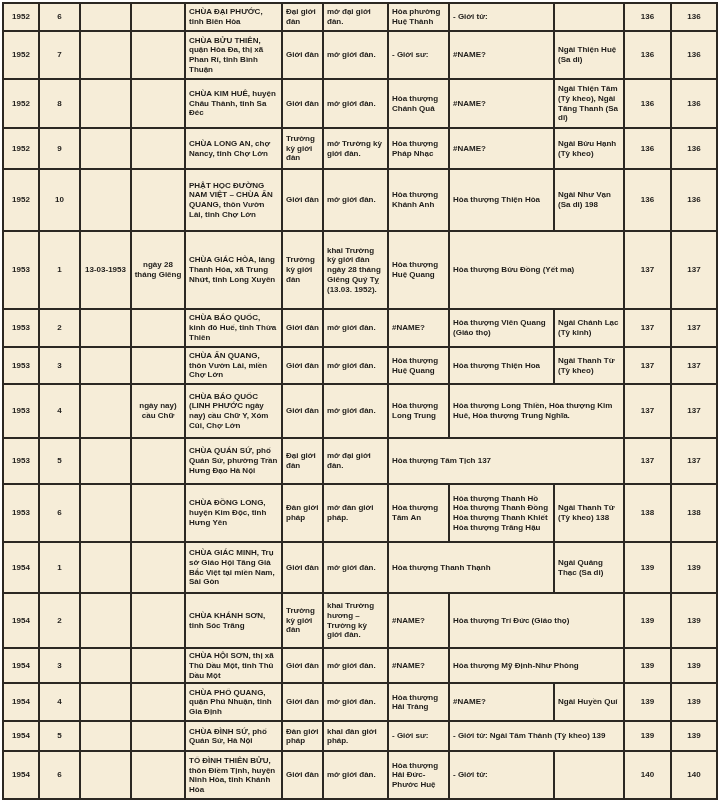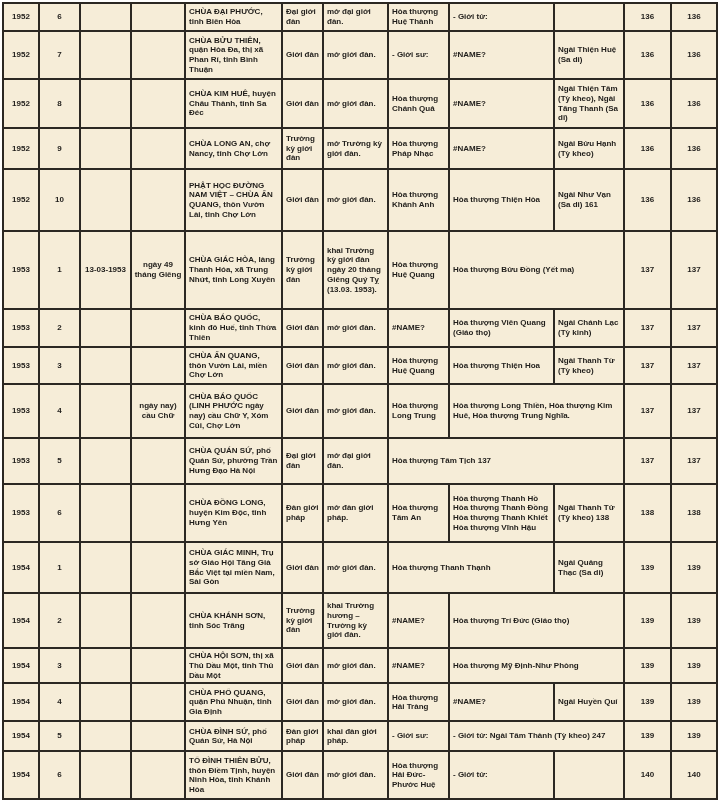--- a/index.html
+++ b/index.html
@@ -56,21 +56,21 @@
       </colgroup>
     <tbody id="tb">
         <tr style="height: 28px;">
           <td class="c">1952</td>
           <td class="c">6</td>
           <td class="c"></td>
           <td class="c"></td>
           <td class="l">CHÙA ĐẠI PHƯỚC, tỉnh Biên Hòa</td>
           <td class="l">Đại giới đàn</td>
           <td class="l">mở đại giới đàn.</td>
-          <td class="l">Hòa thượng Huệ Thành</td>
+          <td class="l">Hòa phường Huệ Thành</td>
           <td class="l">- Giới tử:</td>
           <td class="l"></td>
           <td class="c">136</td>
           <td class="c">136</td>
         </tr>
         <tr style="height: 48px;">
           <td class="c">1952</td>
           <td class="c">7</td>
           <td class="c"></td>
           <td class="c"></td>
@@ -114,32 +114,32 @@
         <tr style="height: 62px;">
           <td class="c">1952</td>
           <td class="c">10</td>
           <td class="c"></td>
           <td class="c"></td>
           <td class="l">PHẬT HỌC ĐƯỜNG NAM VIỆT – CHÙA ẤN QUANG, thôn Vườn Lài, tỉnh Chợ Lớn</td>
           <td class="l">Giới đàn</td>
           <td class="l">mở giới đàn.</td>
           <td class="l">Hòa thượng Khánh Anh</td>
           <td class="l">Hòa thượng Thiện Hòa</td>
-          <td class="l">Ngài Như Vạn (Sa di) 161</td>
+          <td class="l">Ngài Như Vạn (Sa di) 198</td>
           <td class="c">136</td>
           <td class="c">136</td>
         </tr>
         <tr style="height: 78px;">
           <td class="c">1953</td>
           <td class="c">1</td>
           <td class="c">13-03-1953</td>
-          <td class="c">ngày 49 tháng Giêng</td>
+          <td class="c">ngày 28 tháng Giêng</td>
           <td class="l">CHÙA GIÁC HÒA, làng Thanh Hóa, xã Trung Nhứt, tỉnh Long Xuyên</td>
           <td class="l">Trường kỳ giới đàn</td>
-          <td class="l">khai Trường kỳ giới đàn ngày 20 tháng Giêng Quý Tỵ (13.03. 1953).</td>
+          <td class="l">khai Trường kỳ giới đàn ngày 28 tháng Giêng Quý Tỵ (13.03. 1952).</td>
           <td class="l">Hòa thượng Huệ Quang</td>
           <td class="l" colspan="2">Hòa thượng Bửu Đồng (Yết ma)</td>
           <td class="c">137</td>
           <td class="c">137</td>
         </tr>
         <tr style="height: 38px;">
           <td class="c">1953</td>
           <td class="c">2</td>
           <td class="c"></td>
           <td class="c"></td>
@@ -193,21 +193,21 @@
         </tr>
         <tr style="height: 58px;">
           <td class="c">1953</td>
           <td class="c">6</td>
           <td class="c"></td>
           <td class="c"></td>
           <td class="l">CHÙA ĐỒNG LONG, huyện Kim Độc, tỉnh Hưng Yên</td>
           <td class="l">Đàn giới pháp</td>
           <td class="l">mở đàn giới pháp.</td>
           <td class="l">Hòa thượng Tâm An</td>
-          <td class="l">Hòa thượng Thanh Hồ Hòa thượng Thanh Đồng Hòa thượng Thanh Khiết Hòa thượng Vĩnh Hậu</td>
+          <td class="l">Hòa thượng Thanh Hồ Hòa thượng Thanh Đồng Hòa thượng Thanh Khiết Hòa thượng Trăng Hậu</td>
           <td class="l">Ngài Thanh Tử (Tỳ kheo) 138</td>
           <td class="c">138</td>
           <td class="c">138</td>
         </tr>
         <tr style="height: 51px;">
           <td class="c">1954</td>
           <td class="c">1</td>
           <td class="c"></td>
           <td class="c"></td>
           <td class="l">CHÙA GIÁC MINH, Trụ sở Giáo Hội Tăng Già Bắc Việt tại miền Nam, Sài Gòn</td>
@@ -260,21 +260,21 @@
         </tr>
         <tr style="height: 30px;">
           <td class="c">1954</td>
           <td class="c">5</td>
           <td class="c"></td>
           <td class="c"></td>
           <td class="l">CHÙA ĐÌNH SỨ, phố Quán Sứ, Hà Nội</td>
           <td class="l">Đàn giới pháp</td>
           <td class="l">khai đàn giới pháp.</td>
           <td class="l">- Giới sư:</td>
-          <td class="l" colspan="2">- Giới tử: Ngài Tâm Thành (Tỳ kheo) 247</td>
+          <td class="l" colspan="2">- Giới tử: Ngài Tâm Thành (Tỳ kheo) 139</td>
           <td class="c">139</td>
           <td class="c">139</td>
         </tr>
         <tr style="height: 48px;">
           <td class="c">1954</td>
           <td class="c">6</td>
           <td class="c"></td>
           <td class="c"></td>
           <td class="l">TỔ ĐÌNH THIÊN BỬU, thôn Điềm Tịnh, huyện Ninh Hòa, tỉnh Khánh Hòa</td>
           <td class="l">Giới đàn</td>

